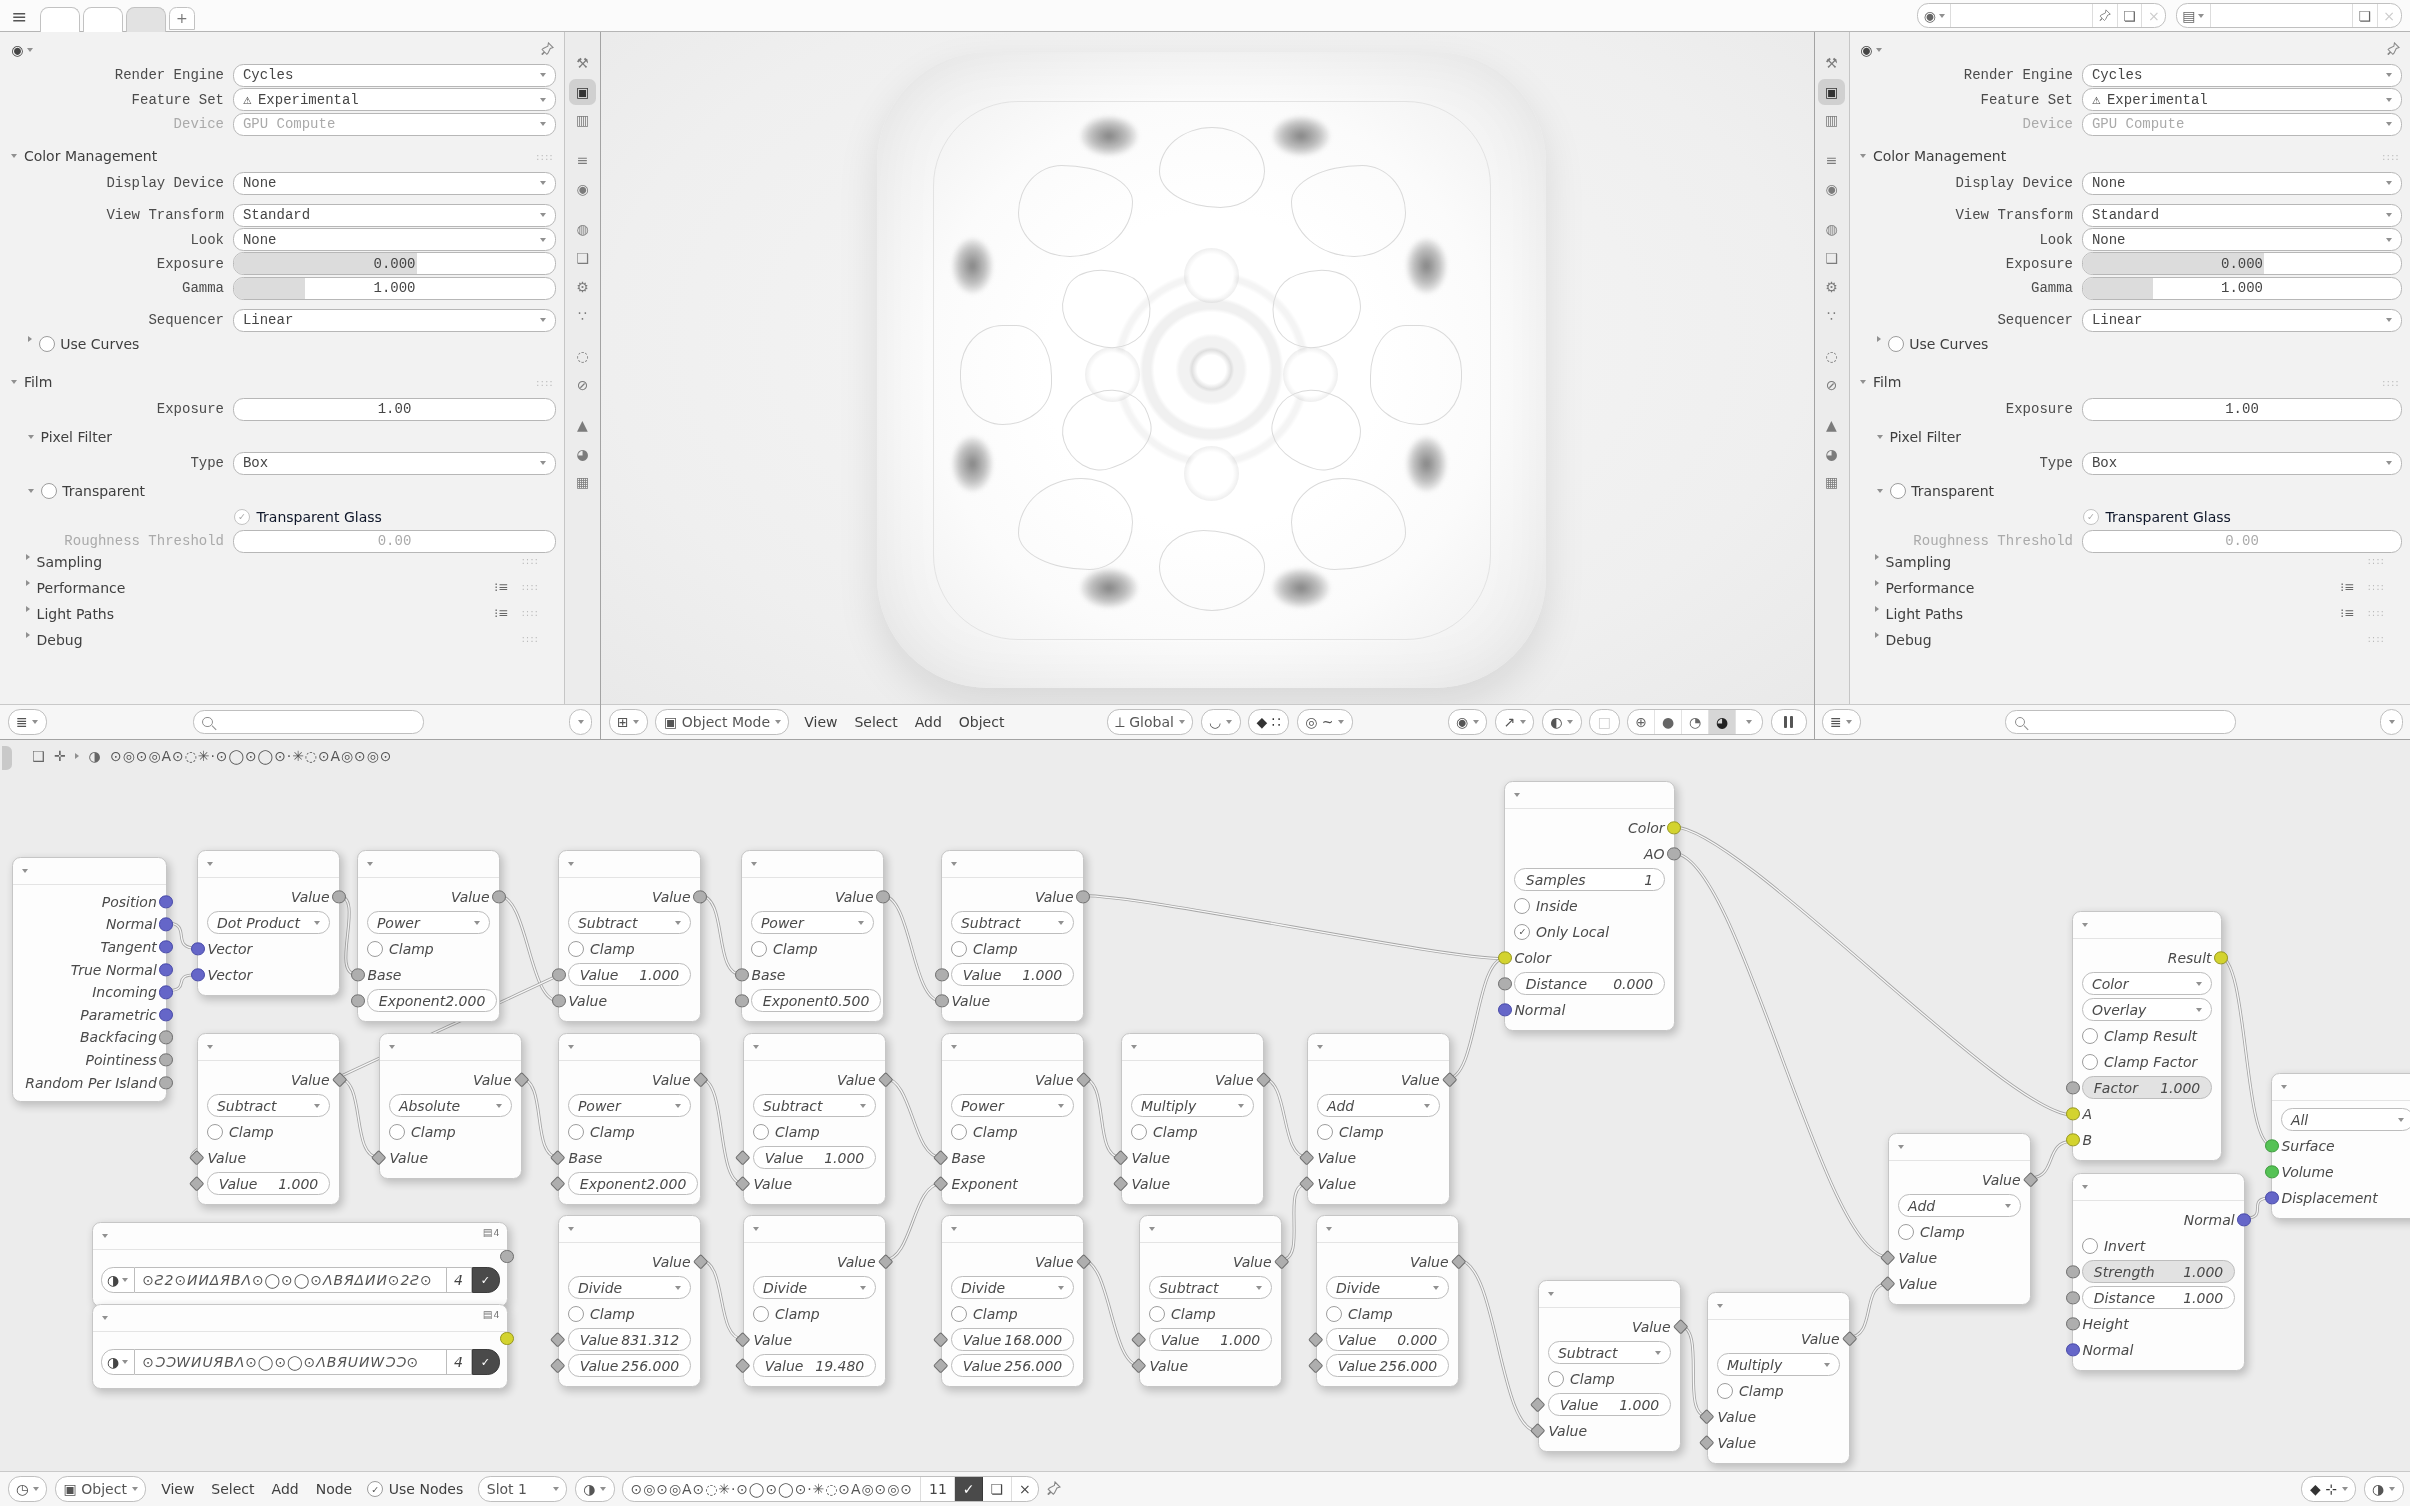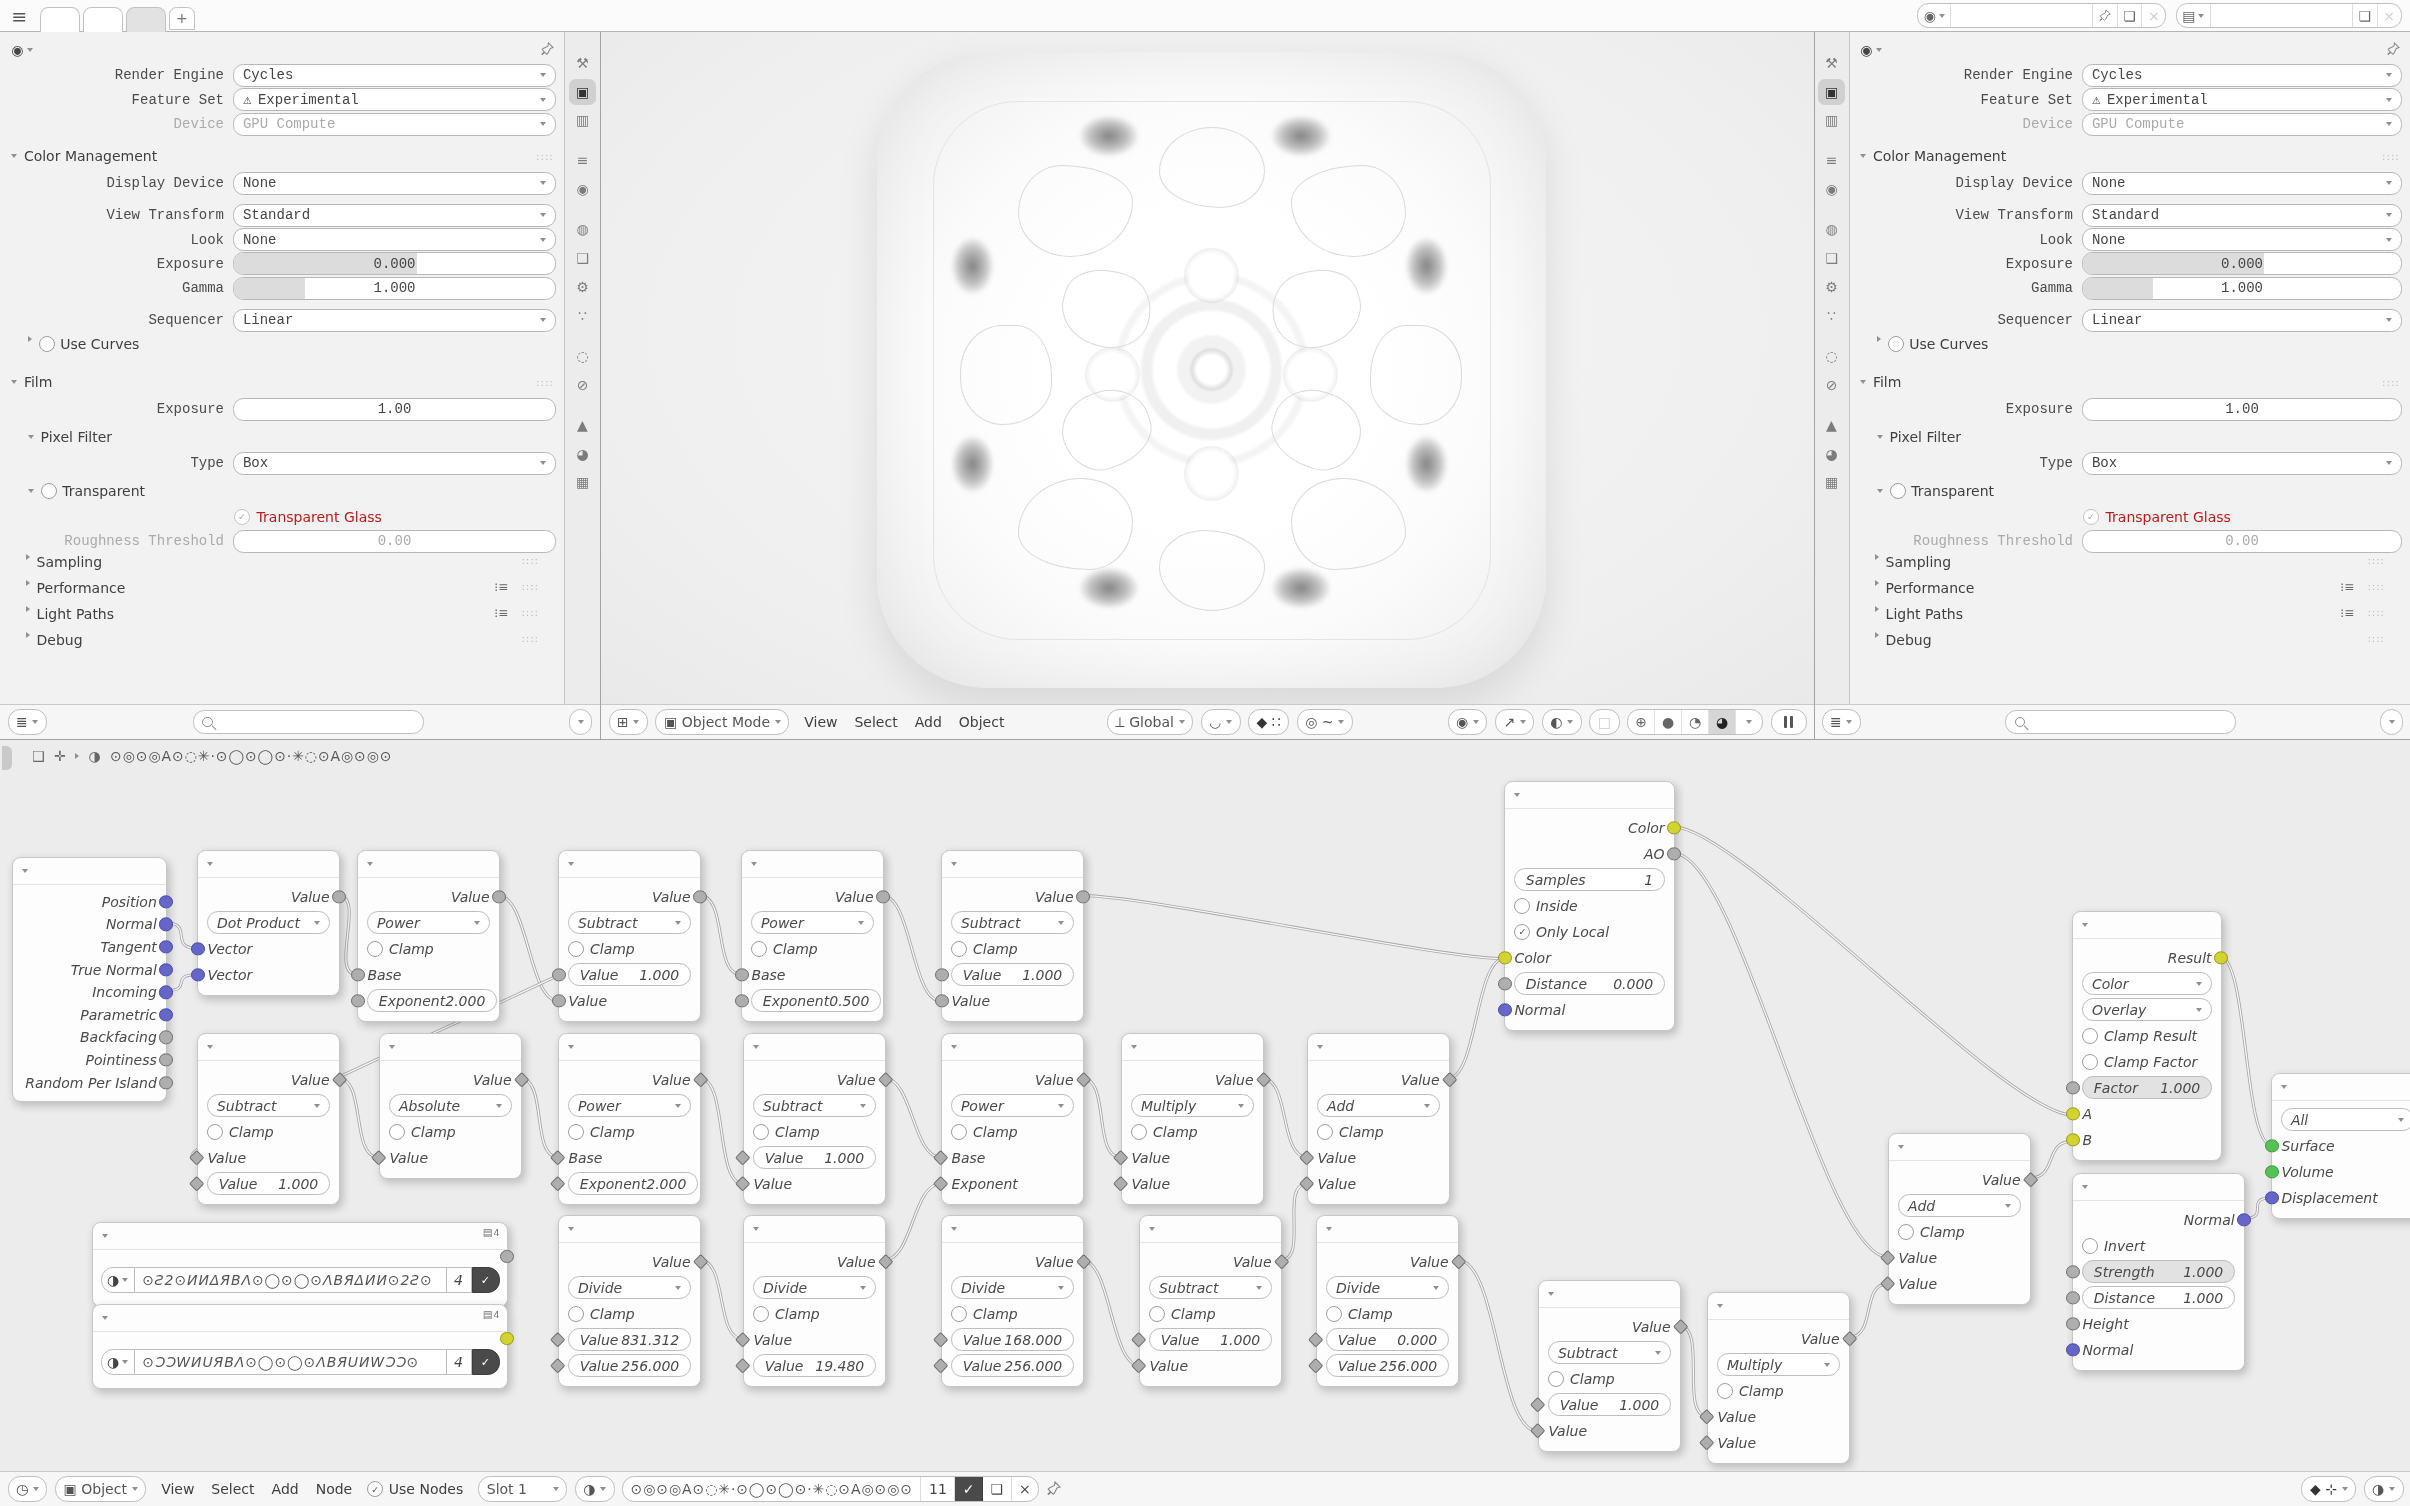--- a/index.html
+++ b/index.html
@@ -54,21 +54,21 @@
   .pcol{display:flex;align-items:flex-start;height:26px;padding:0 26px;color:#3f3f3f;}
   .pcol .dots{margin-left:auto;color:#bbb;letter-spacing:0.9px;font-size:10.4px;}
   .pcol .arr{margin-right:6.6px;}
   .pcol .lst{margin-left:auto;margin-right:13px;color:#666;font-size:12.2px;}
   .pcol .lst + .dots{margin-left:0;}
   .ccheck{width:14px;height:14px;border-radius:50%;border:0.9px solid #9d9d9d;background:#fff;display:inline-flex;align-items:center;justify-content:center;font-size:9.4px;color:#555;flex:none;}
   .ccheck.dis{border-color:#c4c4c4;color:#aaa;}
   .pcheckrow{display:flex;align-items:center;height:23.5px;margin:0.9px 0;}
   .pcheckrow .sp{width:234px;flex:none;}
   .pcheckrow .lbl{margin-left:6.6px;}
-  .pcheckrow .lbl.dis{color:#b91c1c;}
+  .pcheckrow .lbl.dis{color:#0f172a;}
   .phead{position:absolute;left:0;right:0;bottom:0;height:34px;background:#f6f6f6;border-top:0.9px solid #c9c9c9;display:flex;align-items:center;padding:0 7.5px;}
   .chip{height:23.5px;border:0.9px solid #bfbfbf;border-radius:12.2px;background:#fff;display:inline-flex;align-items:center;padding:0 7.5px;gap:4.7px;color:#555;}
   .searchpill{height:22.6px;width:212px;border:0.9px solid #bfbfbf;border-radius:11.3px;background:#fff;display:flex;align-items:center;padding:0 8.5px;gap:5.6px;margin:0 auto;}
   .mag{width:8.5px;height:8.5px;border:1.4px solid #8f8f8f;border-radius:50%;position:relative;flex:none;}
   .mag::after{content:'';position:absolute;width:5.6px;height:1.4px;background:#8f8f8f;transform:rotate(45deg);right:-4.7px;bottom:-1.9px;}
   
   #viewport{left:601px;top:31px;width:1213px;height:708px;background:#f1f1f1;}
   .vp-canvas{position:absolute;inset:0 0 34px 0;overflow:hidden;background:radial-gradient(ellipse at 50% 45%, #f6f6f6 0%, #efefef 70%, #e9e9e9 100%);}
   .vobj{position:absolute;left:276px;top:21px;width:669px;height:636px;border-radius:111px;
         background:radial-gradient(ellipse at 50% 50%, #ffffff 35%, #fbfbfb 60%, #eeeeee 92%, #e6e6e6 100%);

